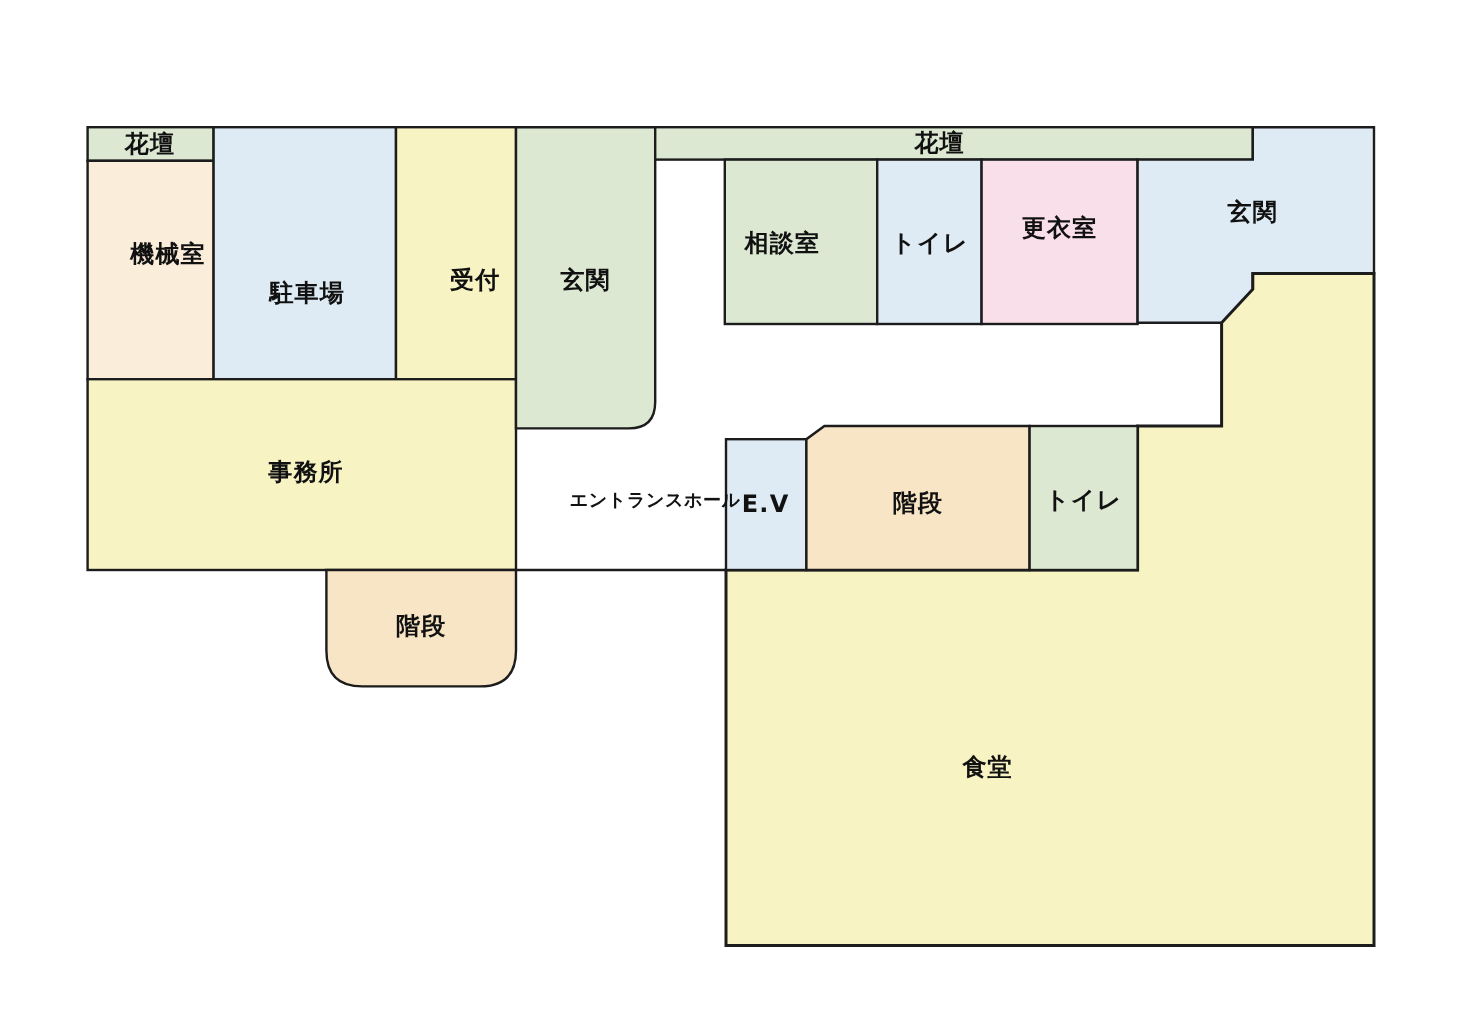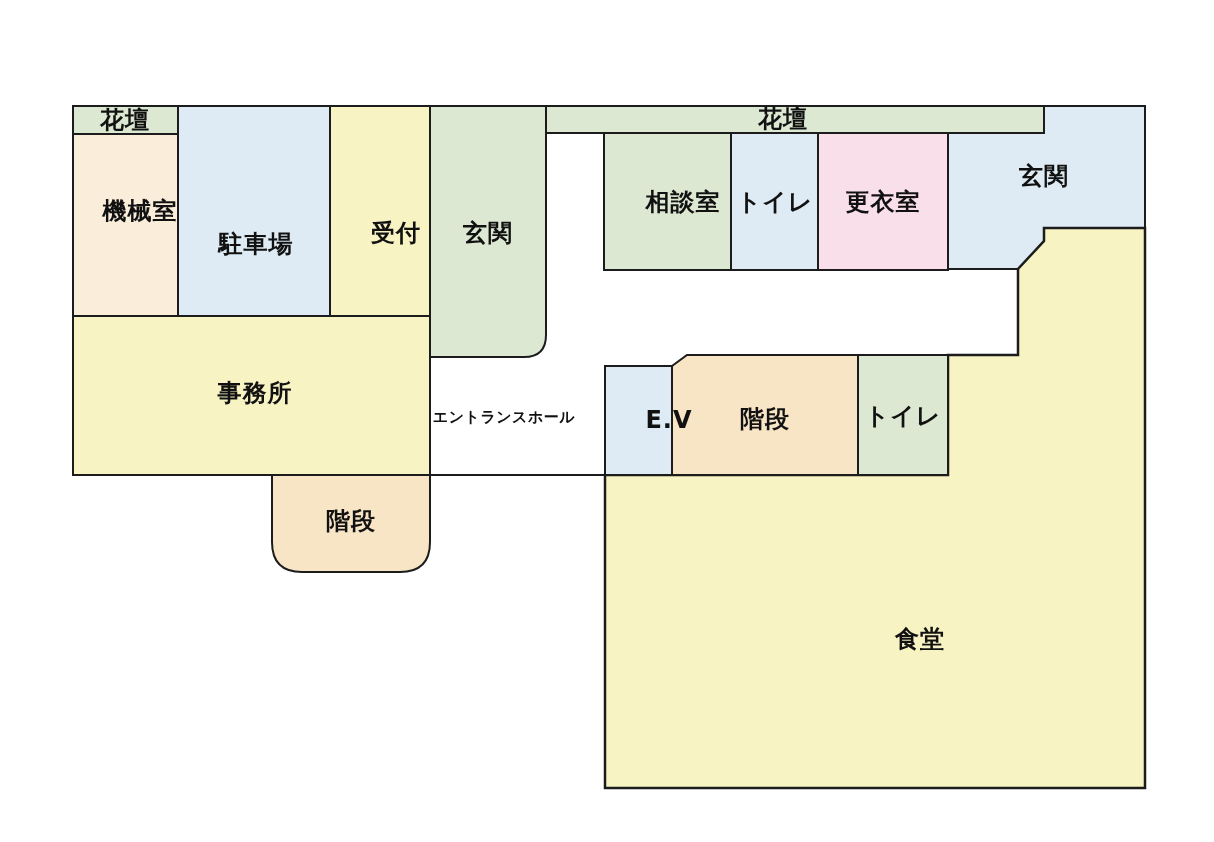--- a/index.html
+++ b/index.html
@@ -9,21 +9,21 @@
     height: 842px;
     background: #ffffff;
     overflow: hidden;
     font-family: "DejaVu Sans", sans-serif;
   }
   .stage svg { position: absolute; left: 0; top: 0; }
   .lbl {
     position: absolute;
     transform: translate(-50%, -50%);
     font-weight: bold;
-    font-size: 24px;
+    font-size: 20px;
     line-height: 1;
     color: #111111;
     white-space: nowrap;
     letter-spacing: 1px;
   }
   .lbl.small { font-size: 15px; letter-spacing: 0.5px; }
 </style>
 </head>
 <body>
 
@@ -65,25 +65,25 @@
 
     <line x1="430" y1="475" x2="605" y2="475"></line>
   </svg>
 
   <div class="lbl" style="left:125px; top:120px">花壇</div>
   <div class="lbl" style="left:140px; top:211px">機械室</div>
   <div class="lbl" style="left:256px; top:244px">駐車場</div>
   <div class="lbl" style="left:396px; top:233px">受付</div>
   <div class="lbl" style="left:488px; top:233px">玄関</div>
   <div class="lbl" style="left:783px; top:119px">花壇</div>
-  <div class="lbl" style="left:683px; top:202px">相談室</div>
+  <div class="lbl" style="left:652px; top:202px">相談室</div>
   <div class="lbl" style="left:775px; top:202px">トイレ</div>
-  <div class="lbl" style="left:883px; top:202px">更衣室</div>
+  <div class="lbl" style="left:883px; top:190px">更衣室</div>
   <div class="lbl" style="left:1044px; top:176px">玄関</div>
   <div class="lbl" style="left:255px; top:393px">事務所</div>
-  <div class="lbl small" style="left:504px; top:417px">エントランスホール</div>
-  <div class="lbl" style="left:669px; top:420px">E.V</div>
+  <div class="lbl small" style="left:546px; top:417px">エントランスホール</div>
+  <div class="lbl" style="left:638px; top:420px">E.V</div>
   <div class="lbl" style="left:765px; top:419px">階段</div>
   <div class="lbl" style="left:903px; top:416px">トイレ</div>
   <div class="lbl" style="left:351px; top:521px">階段</div>
-  <div class="lbl" style="left:920px; top:639px">食堂</div>
+  <div class="lbl" style="left:823px; top:639px">食堂</div>
 
 </div>
 
 </body></html>

